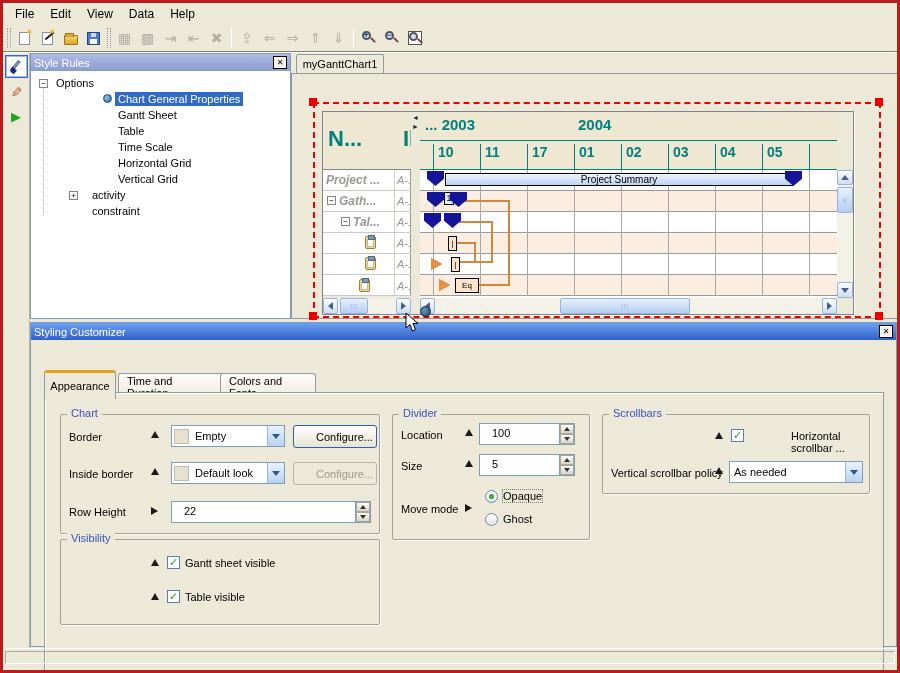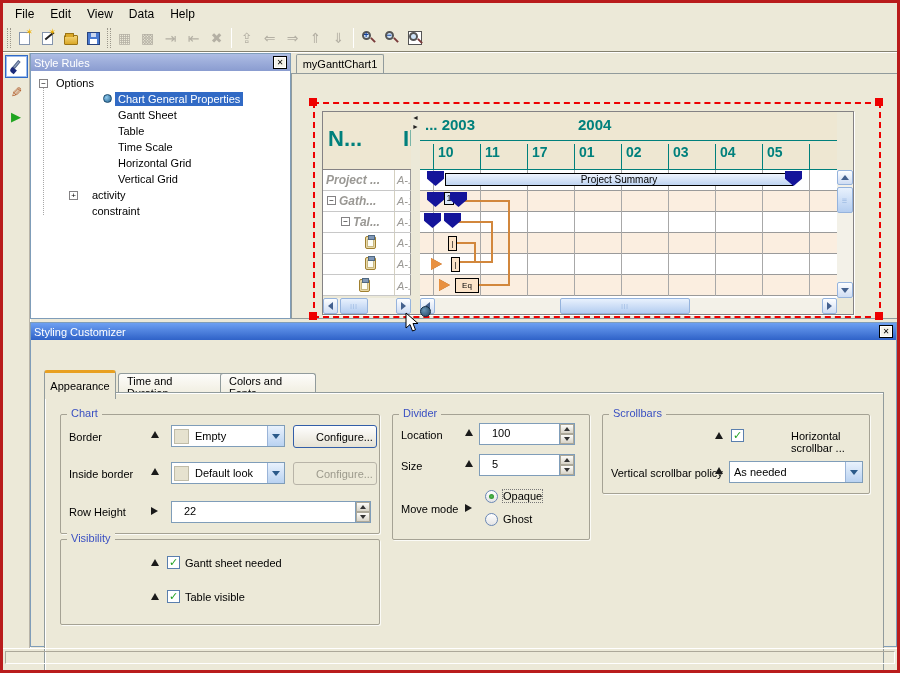--- a/index.html
+++ b/index.html
@@ -551,21 +551,21 @@
             <span class="abtn">
                 <span class="ar d"></span>
               </span>
           </div>
         </div>
 
         <div class="grp" style="left:15px;top:146px;width:320px;height:86px;">
           <span class="legend">Visibility</span>
           <span class="mk-up" style="left:90px;top:19px;"></span>
           <span class="cb" style="left:106px;top:16px;"></span>
-          <span class="flabel" style="left:124px;top:17px;">Gantt sheet needed</span>
+          <span class="flabel" style="left:124px;top:17px;">Gantt sheet visible</span>
           <span class="mk-up" style="left:90px;top:53px;"></span>
           <span class="cb" style="left:106px;top:50px;"></span>
           <span class="flabel" style="left:124px;top:51px;">Table visible</span>
         </div>
 
       </div>
     </div>
   </div>
 
   <div class="statusbar">

